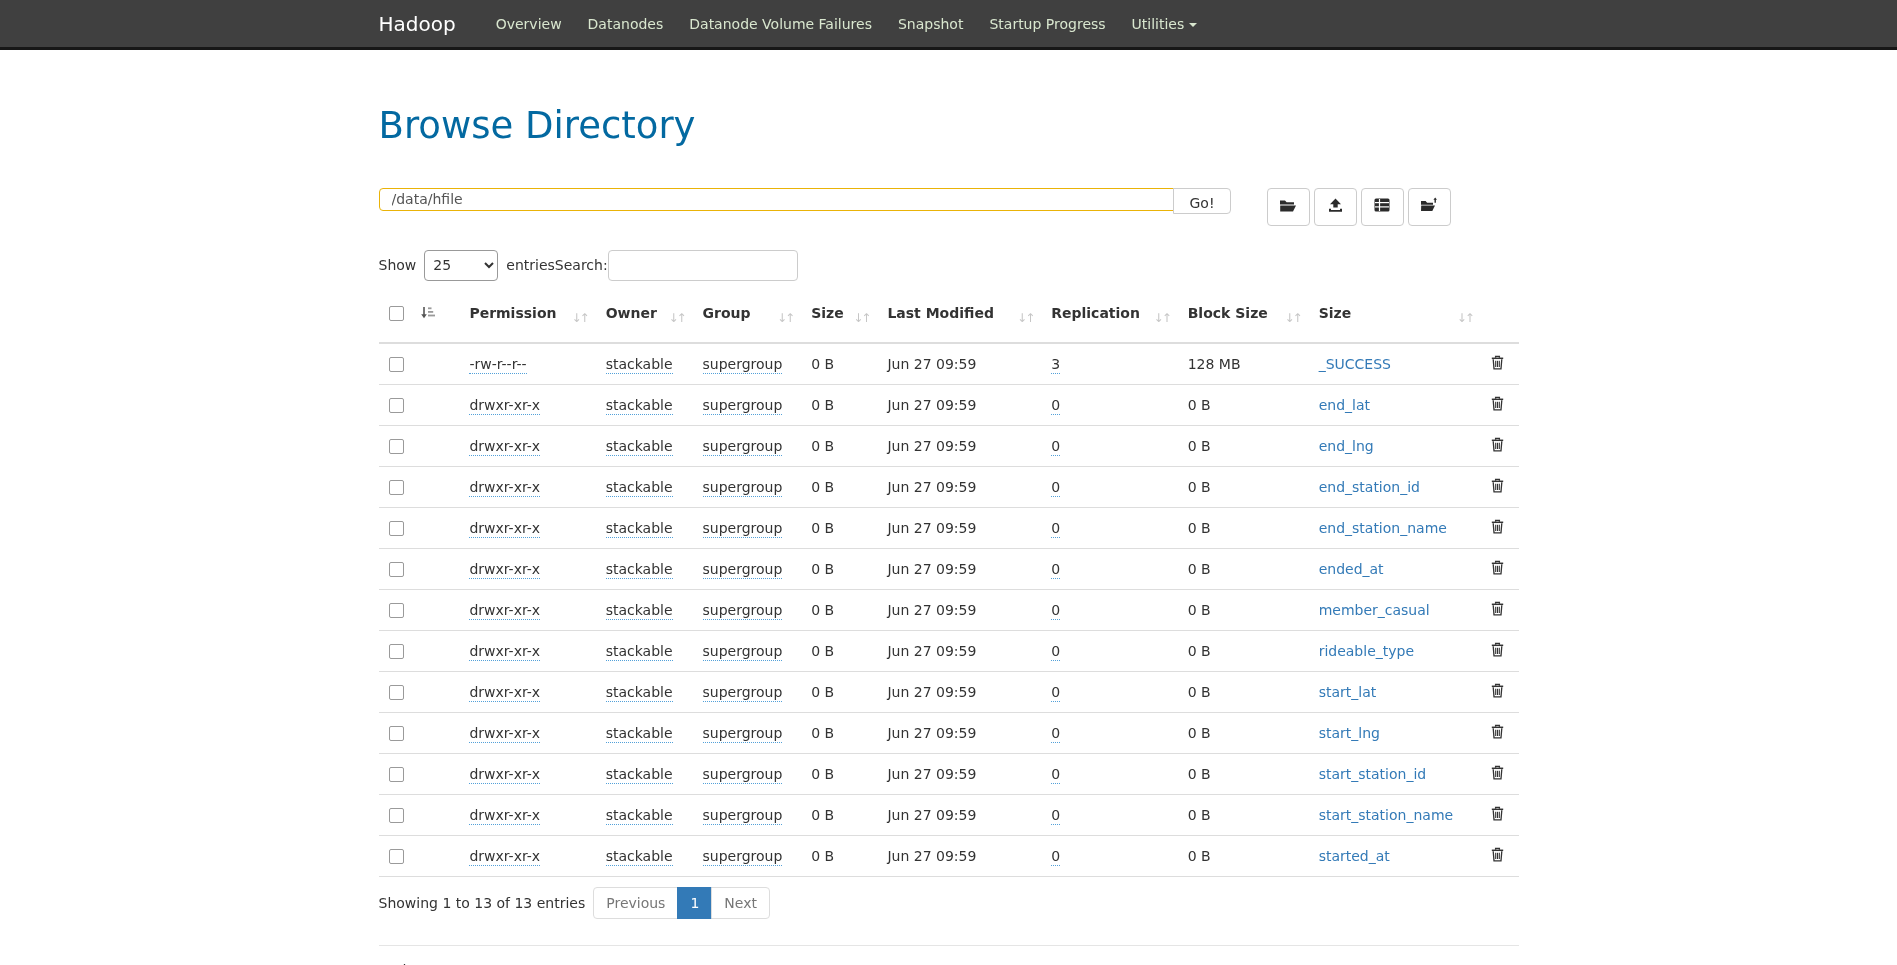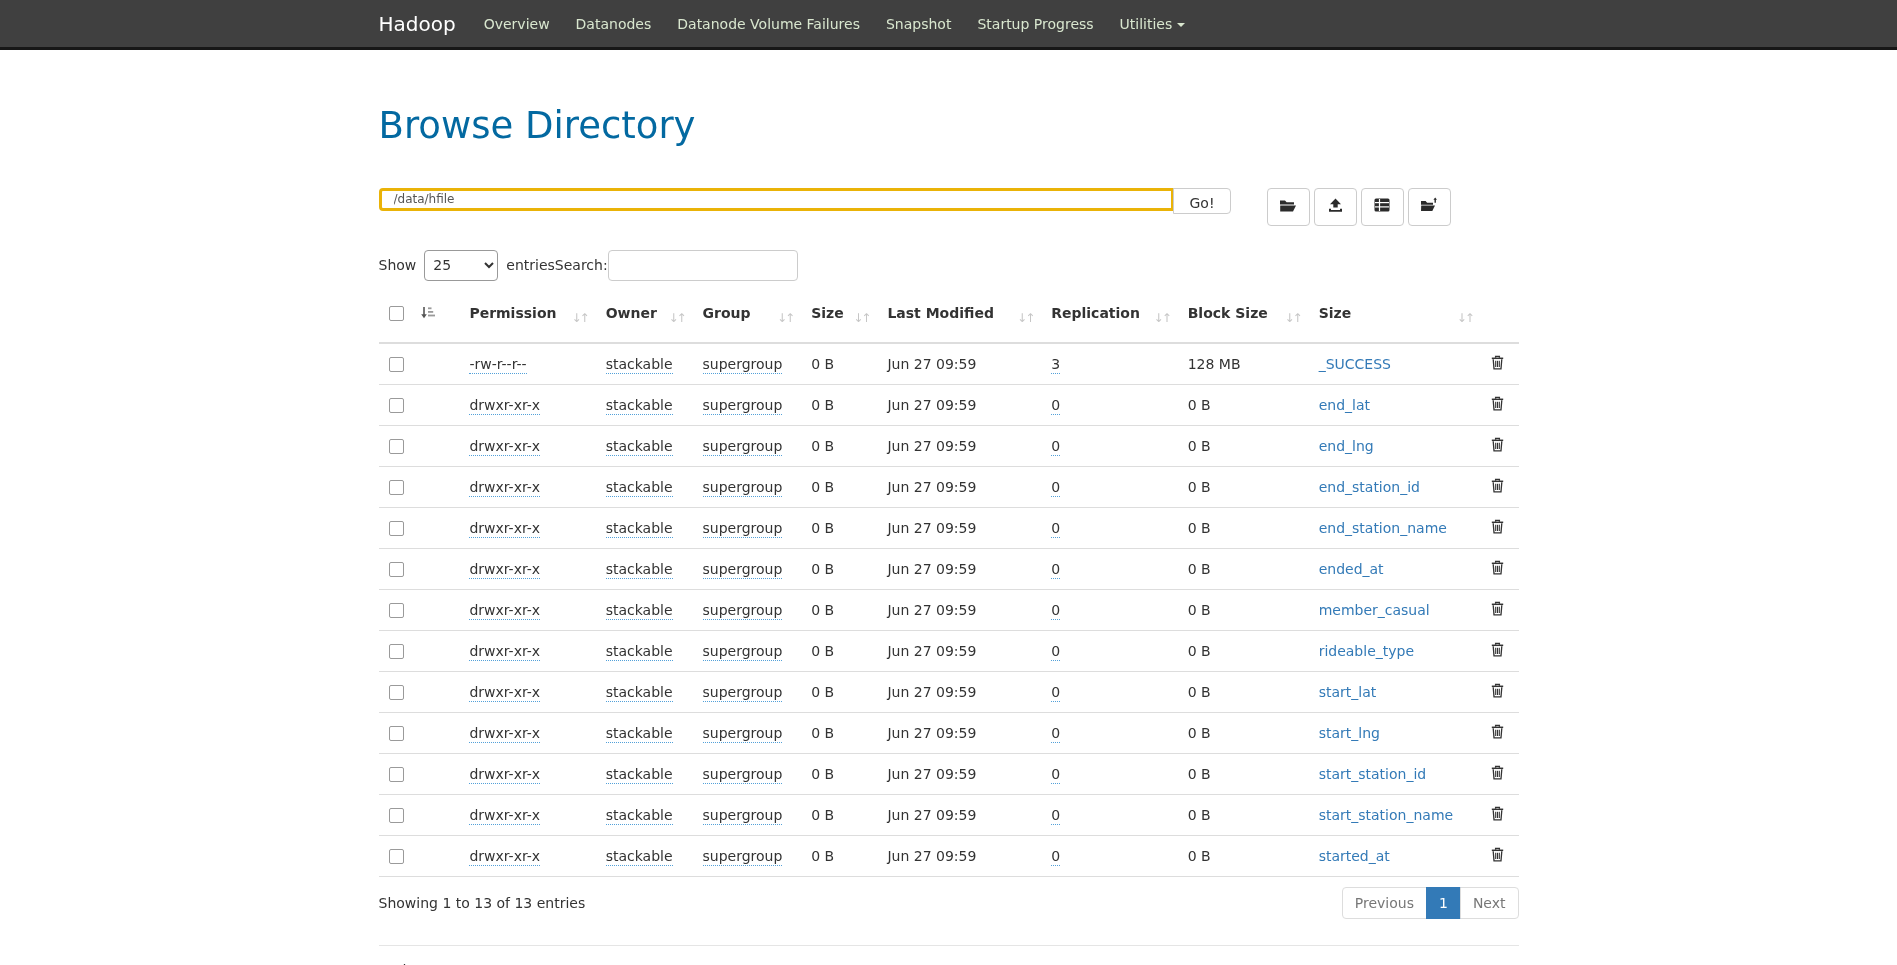--- a/index.html
+++ b/index.html
@@ -17,38 +17,38 @@
     display: flex; align-items: stretch;
   }
   .navbar-inner {
     width: 1170px; margin: 0 auto; padding: 0 15px;
     display: flex; align-items: center;
   }
   .brand {
     color: #fff; font-size: 20px; padding: 0 15px 0 0;
     text-decoration: none; cursor: pointer;
   }
-  .nav-links { display: flex; list-style: none; margin: 0; padding: 0; }
+  .nav-links { display: flex; list-style: none; margin: 12px; padding: 0; }
   .nav-links li a {
     display: block; padding: 15px 13px; color: #d9e7cf;
     text-decoration: none; font-size: 14px; cursor: pointer; white-space: nowrap;
   }
   .caret {
     display: inline-block; width: 0; height: 0; margin-left: 5px; vertical-align: middle;
     border-top: 4px solid #d9e7cf; border-left: 4px solid transparent; border-right: 4px solid transparent;
   }
   
   .container { width: 1170px; margin: 0 auto; padding: 0 15px; }
   h1.page-title { font-size: 37px; font-weight: 400; color: #0369a1; margin: 55px 0 0; line-height: 1.15; }
   
   .path-row { margin-top: 40px; display: flex; align-items: flex-start; }
   .input-group { display: flex; width: 852px; }
   .path-input {
-    flex: 1; height: 23px; padding: 6px 12px; font-size: 12px; color: #555;
-    border: 3px solid #eab308; border-radius: 4px 0 0 4px; outline: none;
+    flex: 1; height: 23px; padding: 6px 12px; font-size: 14px; color: #555;
+    border: 1px solid #eab308; border-radius: 4px 0 0 4px; outline: none;
     font-family: "DejaVu Sans", "Liberation Sans", sans-serif;
   }
   .go-btn {
     height: 26px; margin-left: -1px; padding: 6px 15px; font-size: 14px; color: #333;
     background: #fff; border: 1px solid #ccc; border-radius: 0 4px 4px 0; cursor: pointer;
     font-family: "DejaVu Sans", "Liberation Sans", sans-serif;
   }
   .icon-group { display: flex; margin-left: 36px; }
   .icon-btn {
     width: 43px; height: 38px; margin-left: 4px;
@@ -88,29 +88,29 @@
   input[type="checkbox"].row-check {
     appearance: none; -webkit-appearance: none;
     width: 15px; height: 15px; border: 1.5px solid #9a9a9a; border-radius: 2px;
     background: #fff; cursor: pointer; vertical-align: middle; margin: 0;
   }
   .active-sort { margin-left: 12px; vertical-align: middle; }
   .editable { border-bottom: 1px dotted #53a1d9; cursor: pointer; padding-bottom: 1px; }
   a.file-link { color: #337ab7; text-decoration: none; cursor: pointer; }
   .trash-btn { background: none; border: none; padding: 0; cursor: pointer; line-height: 0; }
   
-  .table-footer-row { margin-top: 10px; display: flex; justify-content: space-between; align-items: center; }
+  .table-footer-row { margin-top: 10px; display: flex; align-items: center; }
   .info-text { font-size: 14px; color: #333; }
   .pagination { display: flex; list-style: none; margin: 0; padding: 0; }
   .pagination .page-item {
     min-width: 34px; padding: 7px 12px; font-size: 14px; text-align: center;
     background: #fff; border: 1px solid #ddd; color: #777; cursor: default; margin-left: -1px;
     user-select: none;
   }
-  .pagination .page-item.first { border-radius: 4px 0 0 4px; margin-left: 16px; }
+  .pagination .page-item.first { border-radius: 4px 0 0 4px; margin-left: 8px; }
   .pagination .page-item.last { border-radius: 0 4px 4px 0; }
   .pagination .page-item.active { background: #337ab7; border-color: #337ab7; color: #fff; cursor: pointer; }
   
   hr.footer-rule { border: none; border-top: 1px solid #e5e5e5; margin: 26px 0 0; }
   .copyright { margin-top: 16px; font-size: 14px; color: #333; }
 </style>
 </head>
 <body>
 
 <nav class="navbar">

